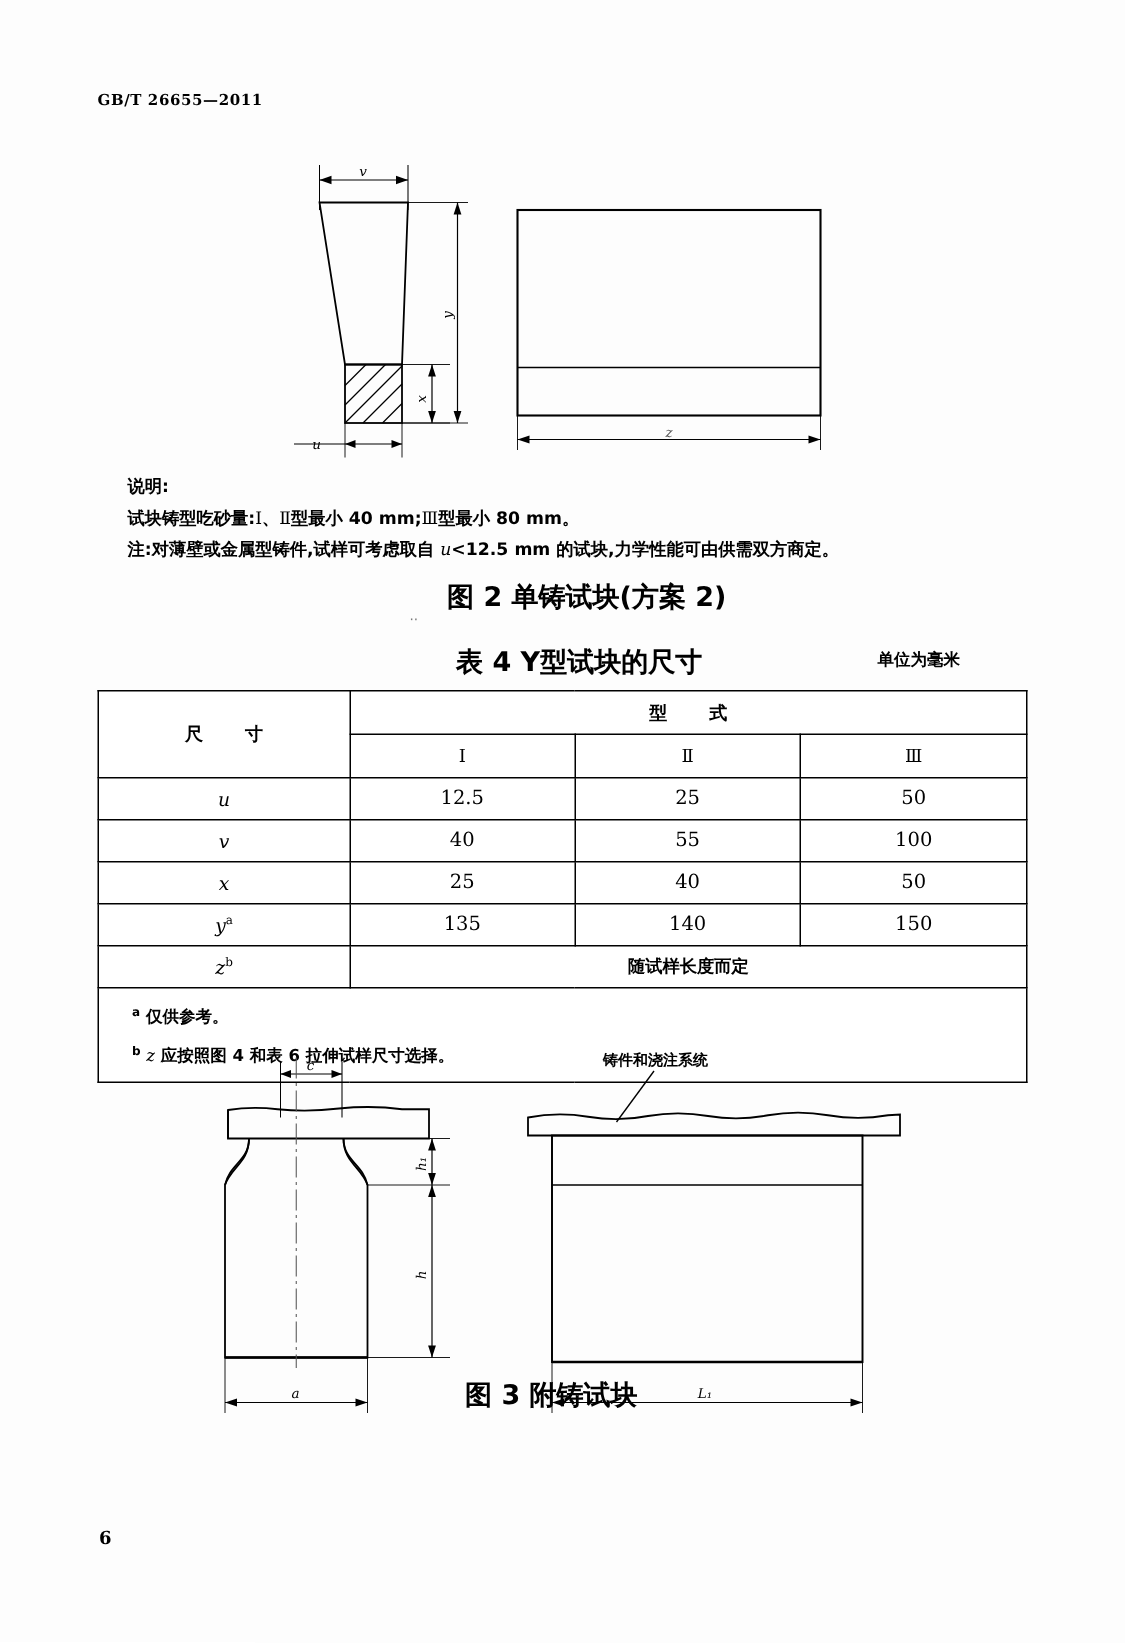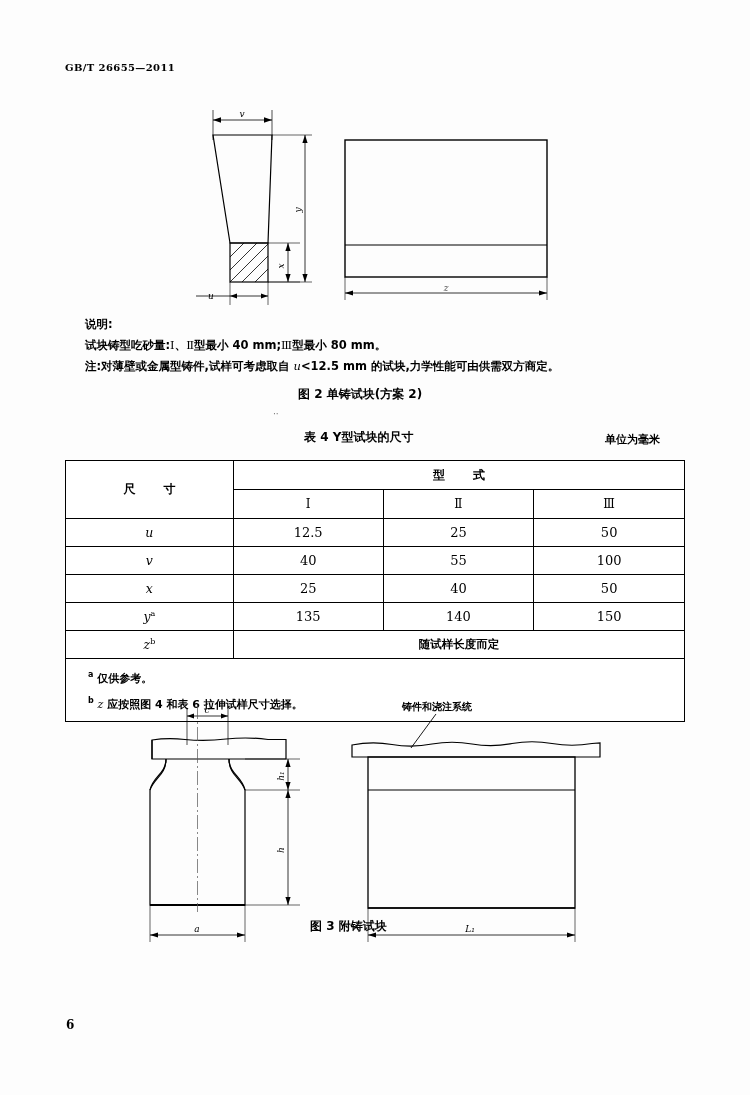--- a/index.html
+++ b/index.html
@@ -45,27 +45,27 @@
     font-weight: bold;
   }
   #explain .ln { white-space: nowrap; }
   #explain .lat { font-family: "DejaVu Serif","Liberation Serif",serif; font-weight: normal; }
   #explain .ital { font-style: italic; font-family: "DejaVu Serif","Liberation Serif",serif; font-weight: normal;}
 
   
   .caption {
     font-family: "DejaVu Sans", "Liberation Sans", sans-serif;
     font-weight: bold;
-    font-size: 12px;
+    font-size: 18px;
     white-space: nowrap;
   }
   #fig2-caption { left: 298px; top: 386px; }
   #tbl4-caption { left: 304px; top: 429px; }
   #tbl4-unit {
-    left: 605px; top: 432px;
+    left: 585px; top: 432px;
     font-family: "DejaVu Sans","Liberation Sans",sans-serif;
     font-weight: bold; font-size: 11px; white-space: nowrap;
   }
   #stray-dot {
     left: 273px; top: 409px;
     font-size: 9px; color:#777;
   }
   #fig3-caption { left: 310px; top: 918px; }
 
   

